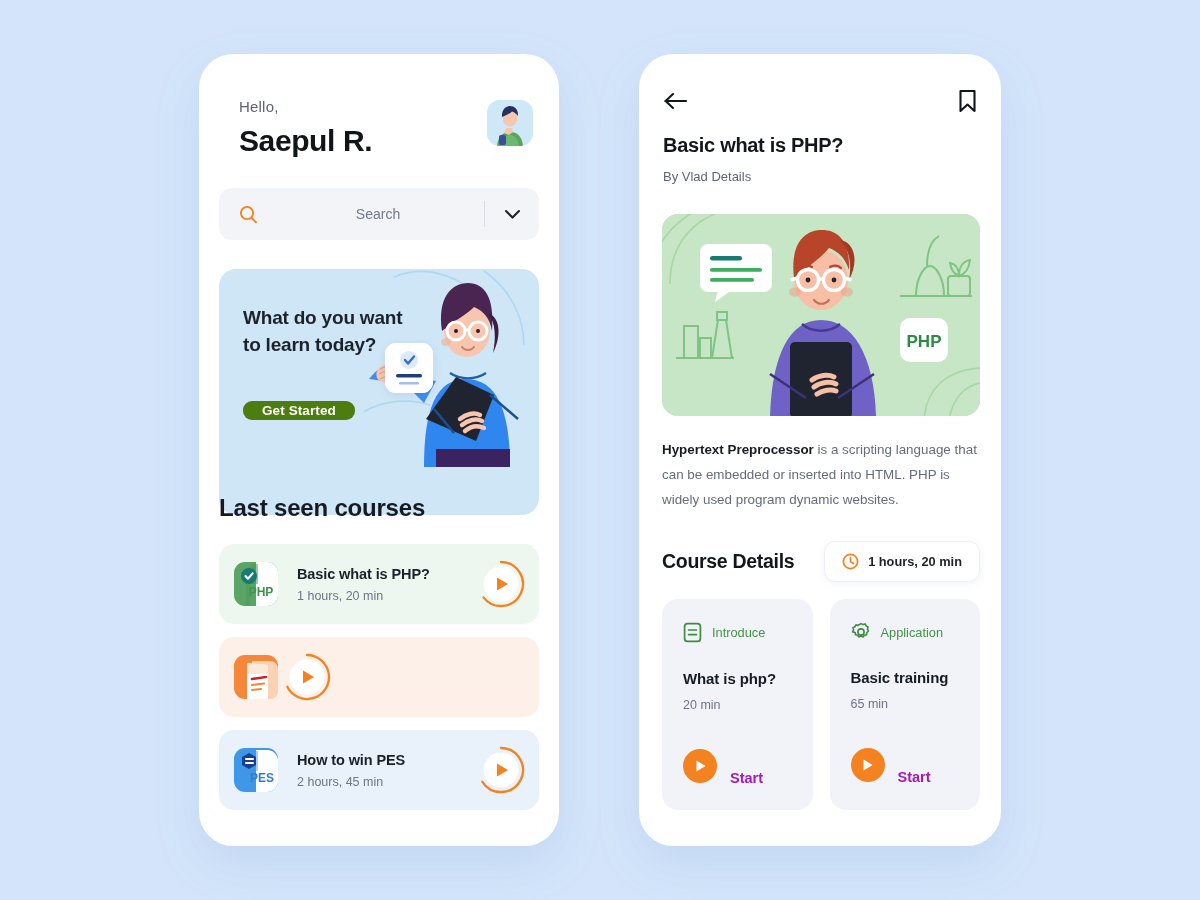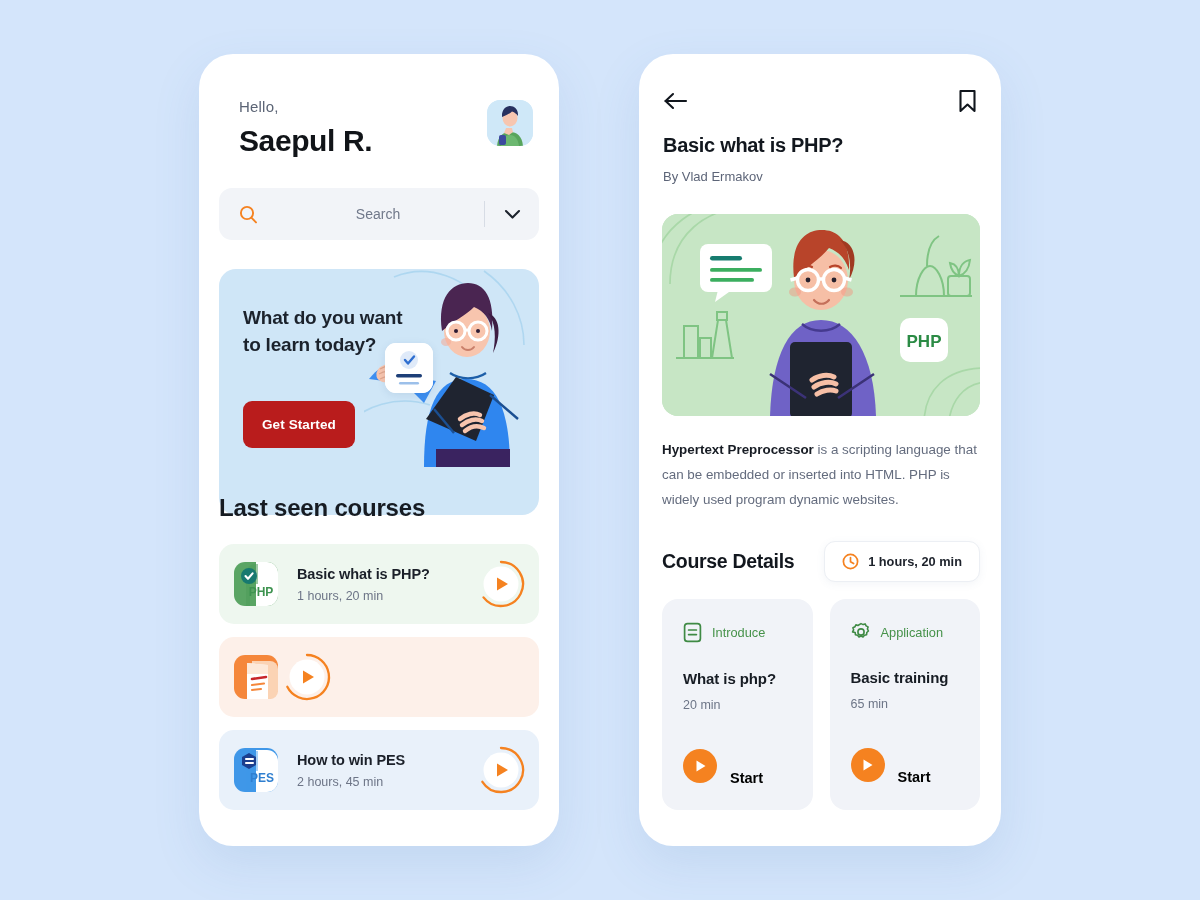--- a/index.html
+++ b/index.html
@@ -61,22 +61,22 @@
     position: absolute; left: 20px; top: 215px; width: 320px; height: 246px;
     background: #cfe6f7; border-radius: 17px; overflow: hidden;
   }
   .banner-title {
     position: absolute; left: 24px; top: 36px; width: 175px;
     font-size: 19px; font-weight: 700; color: #1b222c; line-height: 1.42;
     letter-spacing: -0.2px;
   }
   .banner-btn {
     position: absolute; left: 24px; top: 132px;
-    background: #b91c1c; color: #fff; border: none; border-radius: 9px;
-    padding: 16px 19px; font-size: 13.5px; font-weight: 700;
+    background: #4d7c0f; color: #fff; border: none; border-radius: 9px;
+    padding: 2px 19px; font-size: 13.5px; font-weight: 700;
     font-family: "Liberation Sans", sans-serif; cursor: pointer;
     letter-spacing: .1px;
   }
   .banner-art { position: absolute; right: 0; top: 0; width: 175px; height: 198px; }
   .check-card {
     position: absolute; left: 166px; top: 74px; width: 48px; height: 50px;
     background: #fff; border-radius: 11px; z-index: 3;
     box-shadow: 0 2px 8px rgba(30,70,120,.10);
   }
 
@@ -150,21 +150,21 @@
   .dcard-name {
     font-size: 15px; font-weight: 700; color: #171c24; margin-top: 27px;
     letter-spacing: -0.1px;
   }
   .dcard-dur { font-size: 12.5px; color: #6d7587; margin-top: 11px; }
   .dcard-start { display: flex; align-items: center; gap: 13px; margin-top: 34px; }
   .start-circ {
     width: 34px; height: 34px; border-radius: 50%; background: #f58220;
     display: flex; align-items: center; justify-content: center; flex: none;
   }
-  .start-lbl { font-size: 14.5px; font-weight: 700; color: #000000; margin-top: 24px; }
+  .start-lbl { font-size: 14.5px; font-weight: 700; color: #a21caf; margin-top: 24px; }
 </style>
 </head>
 <body>
 
 <div class="stage">
 
   <div class="phone" id="phone-left">
 
     <div class="greet-row">
       <div>
@@ -329,21 +329,21 @@
           </svg>
       </span>
       <span class="icon-btn">
         <svg width="19" height="24" viewBox="0 0 19 24">
             <path d="M2.5 2h14v20l-7-6.4L2.5 22z" fill="none" stroke="#11161d" stroke-width="2.1" stroke-linejoin="round"></path>
           </svg>
       </span>
     </div>
 
     <div class="det-title">Basic what is PHP?</div>
-    <div class="det-author">By Vlad Ermakov</div>
+    <div class="det-author">By Vlad Details</div>
 
     <div class="hero">
       <svg viewBox="0 0 318 202" width="318" height="202">
         <rect width="318" height="202" fill="#c7e6c5"></rect>
         <g stroke="#a9d8a8" stroke-width="1.7" fill="none">
           <path d="M8 70C8 22 42 -8 96 -8"></path>
           <path d="M-10 54C-2 14 34 -14 80 -12"></path>
           <path d="M262 210c0-34 22-56 62-56"></path>
           <path d="M286 214c2-28 16-44 38-46"></path>
         </g>

